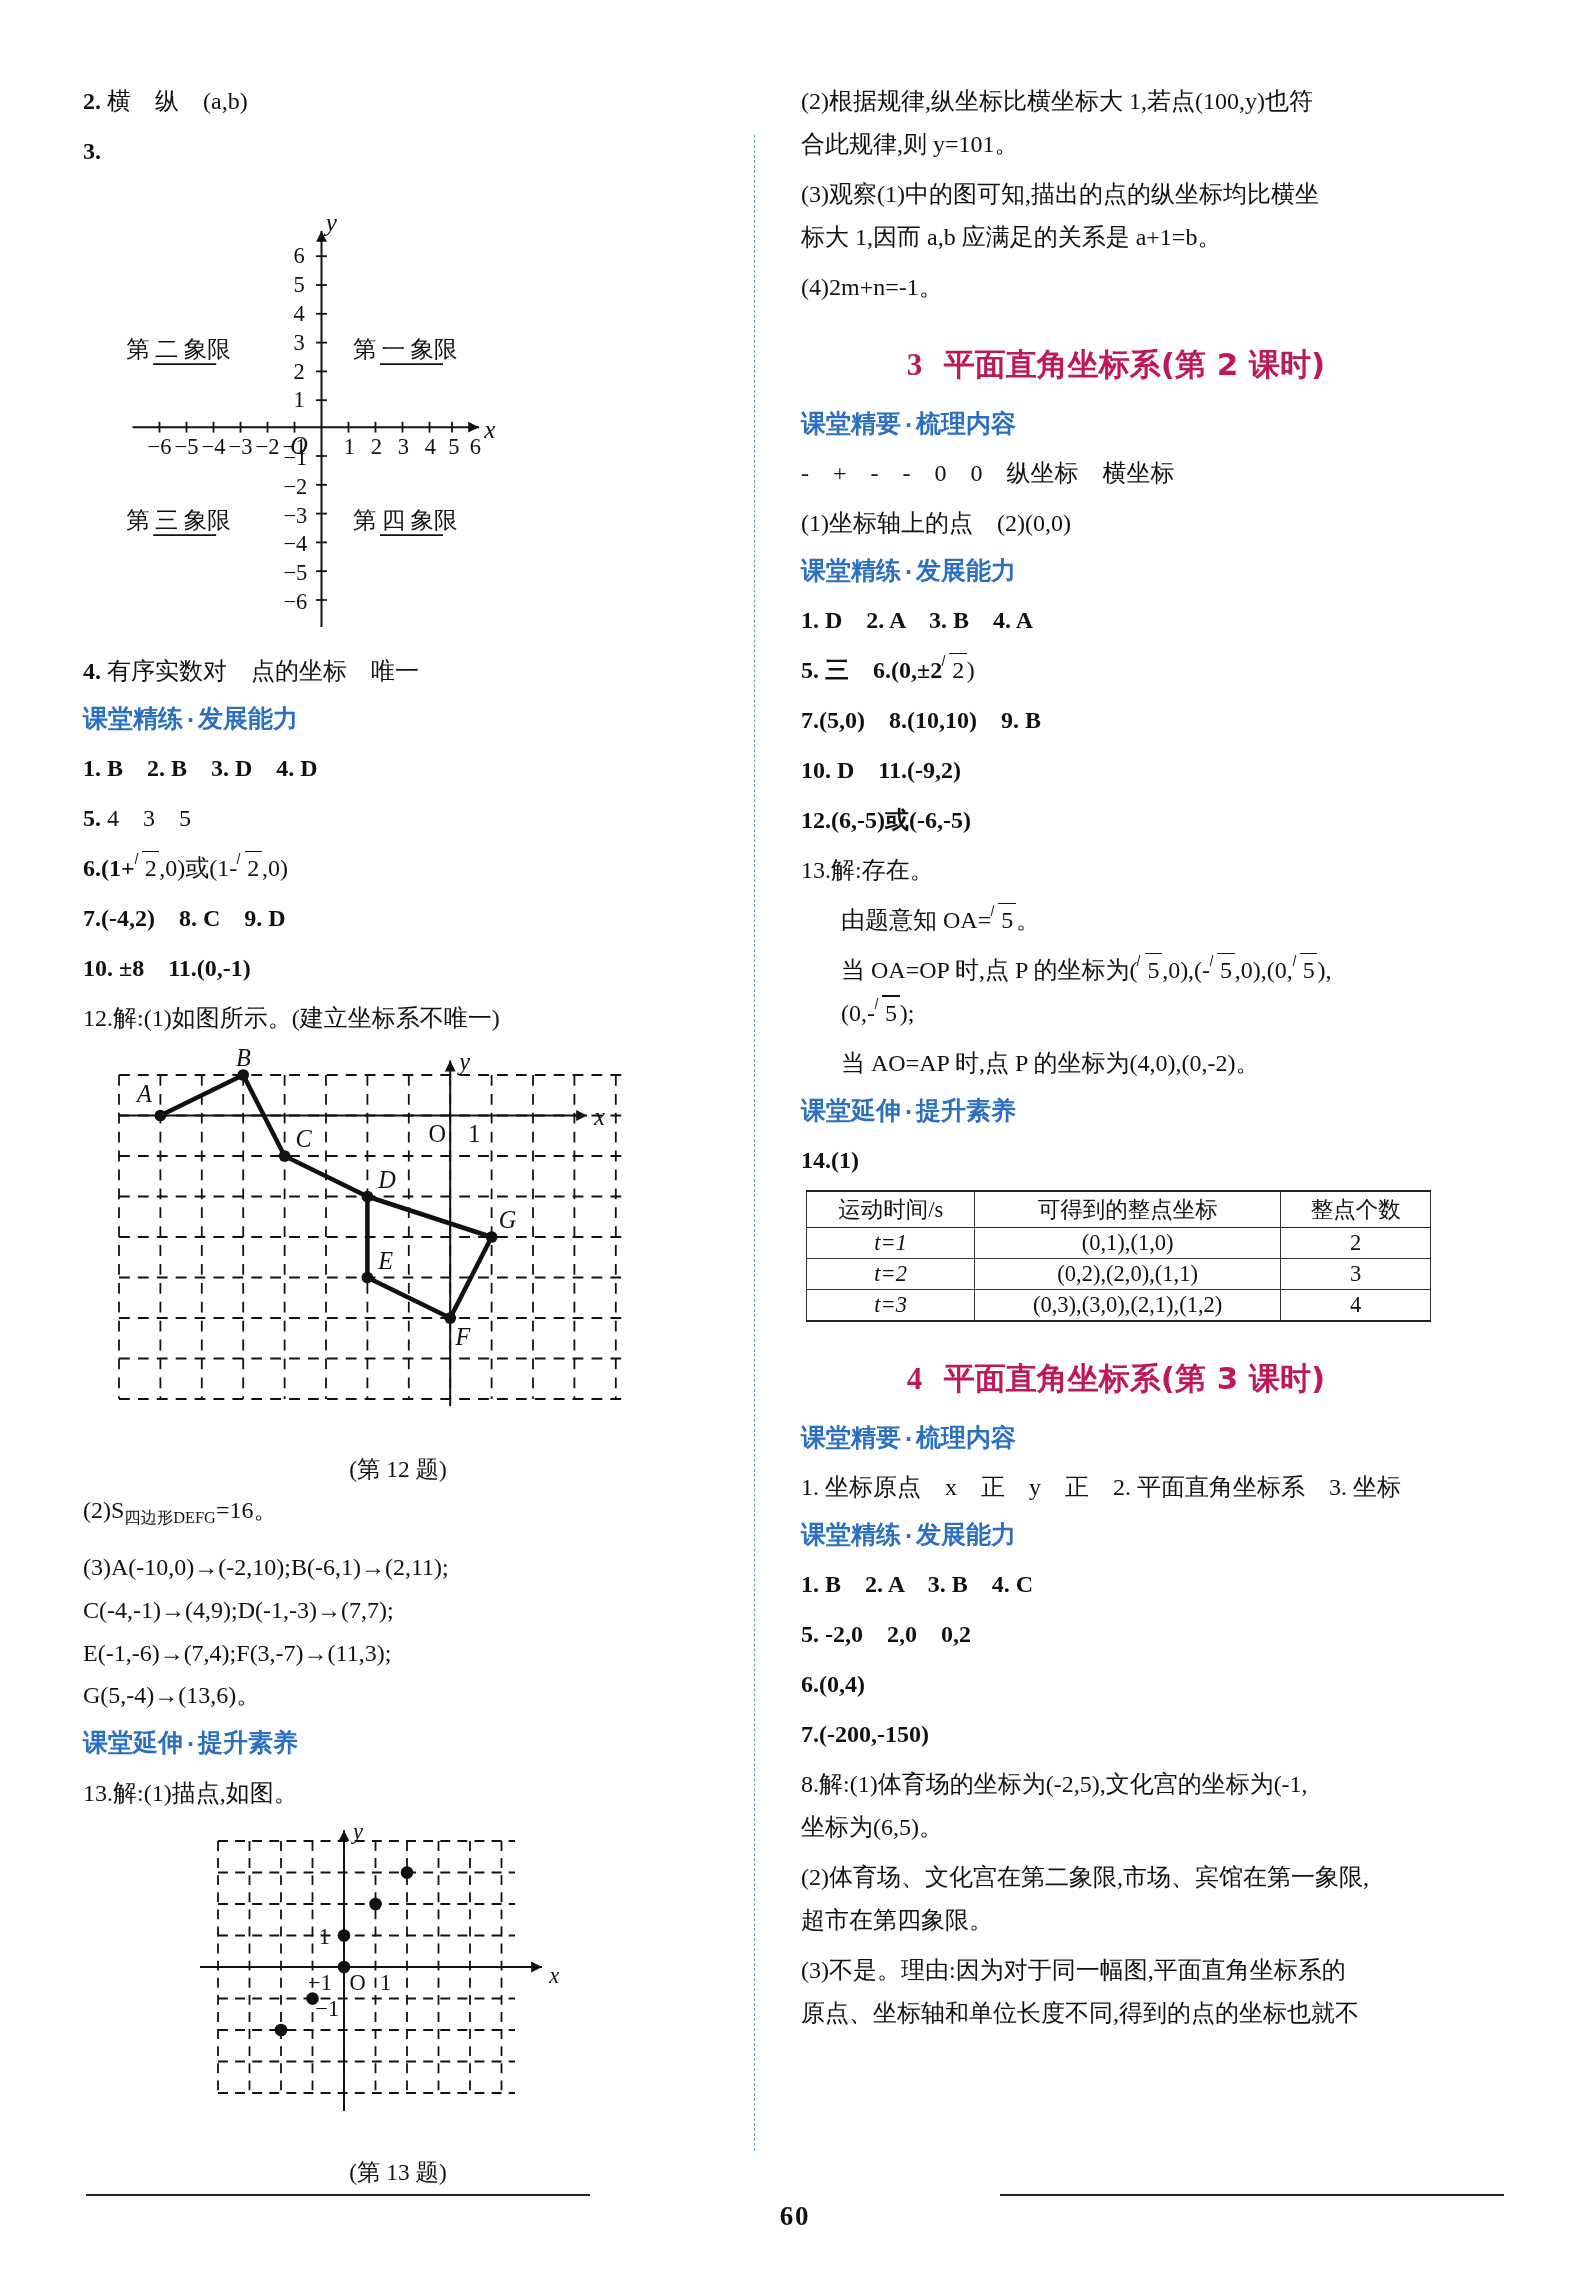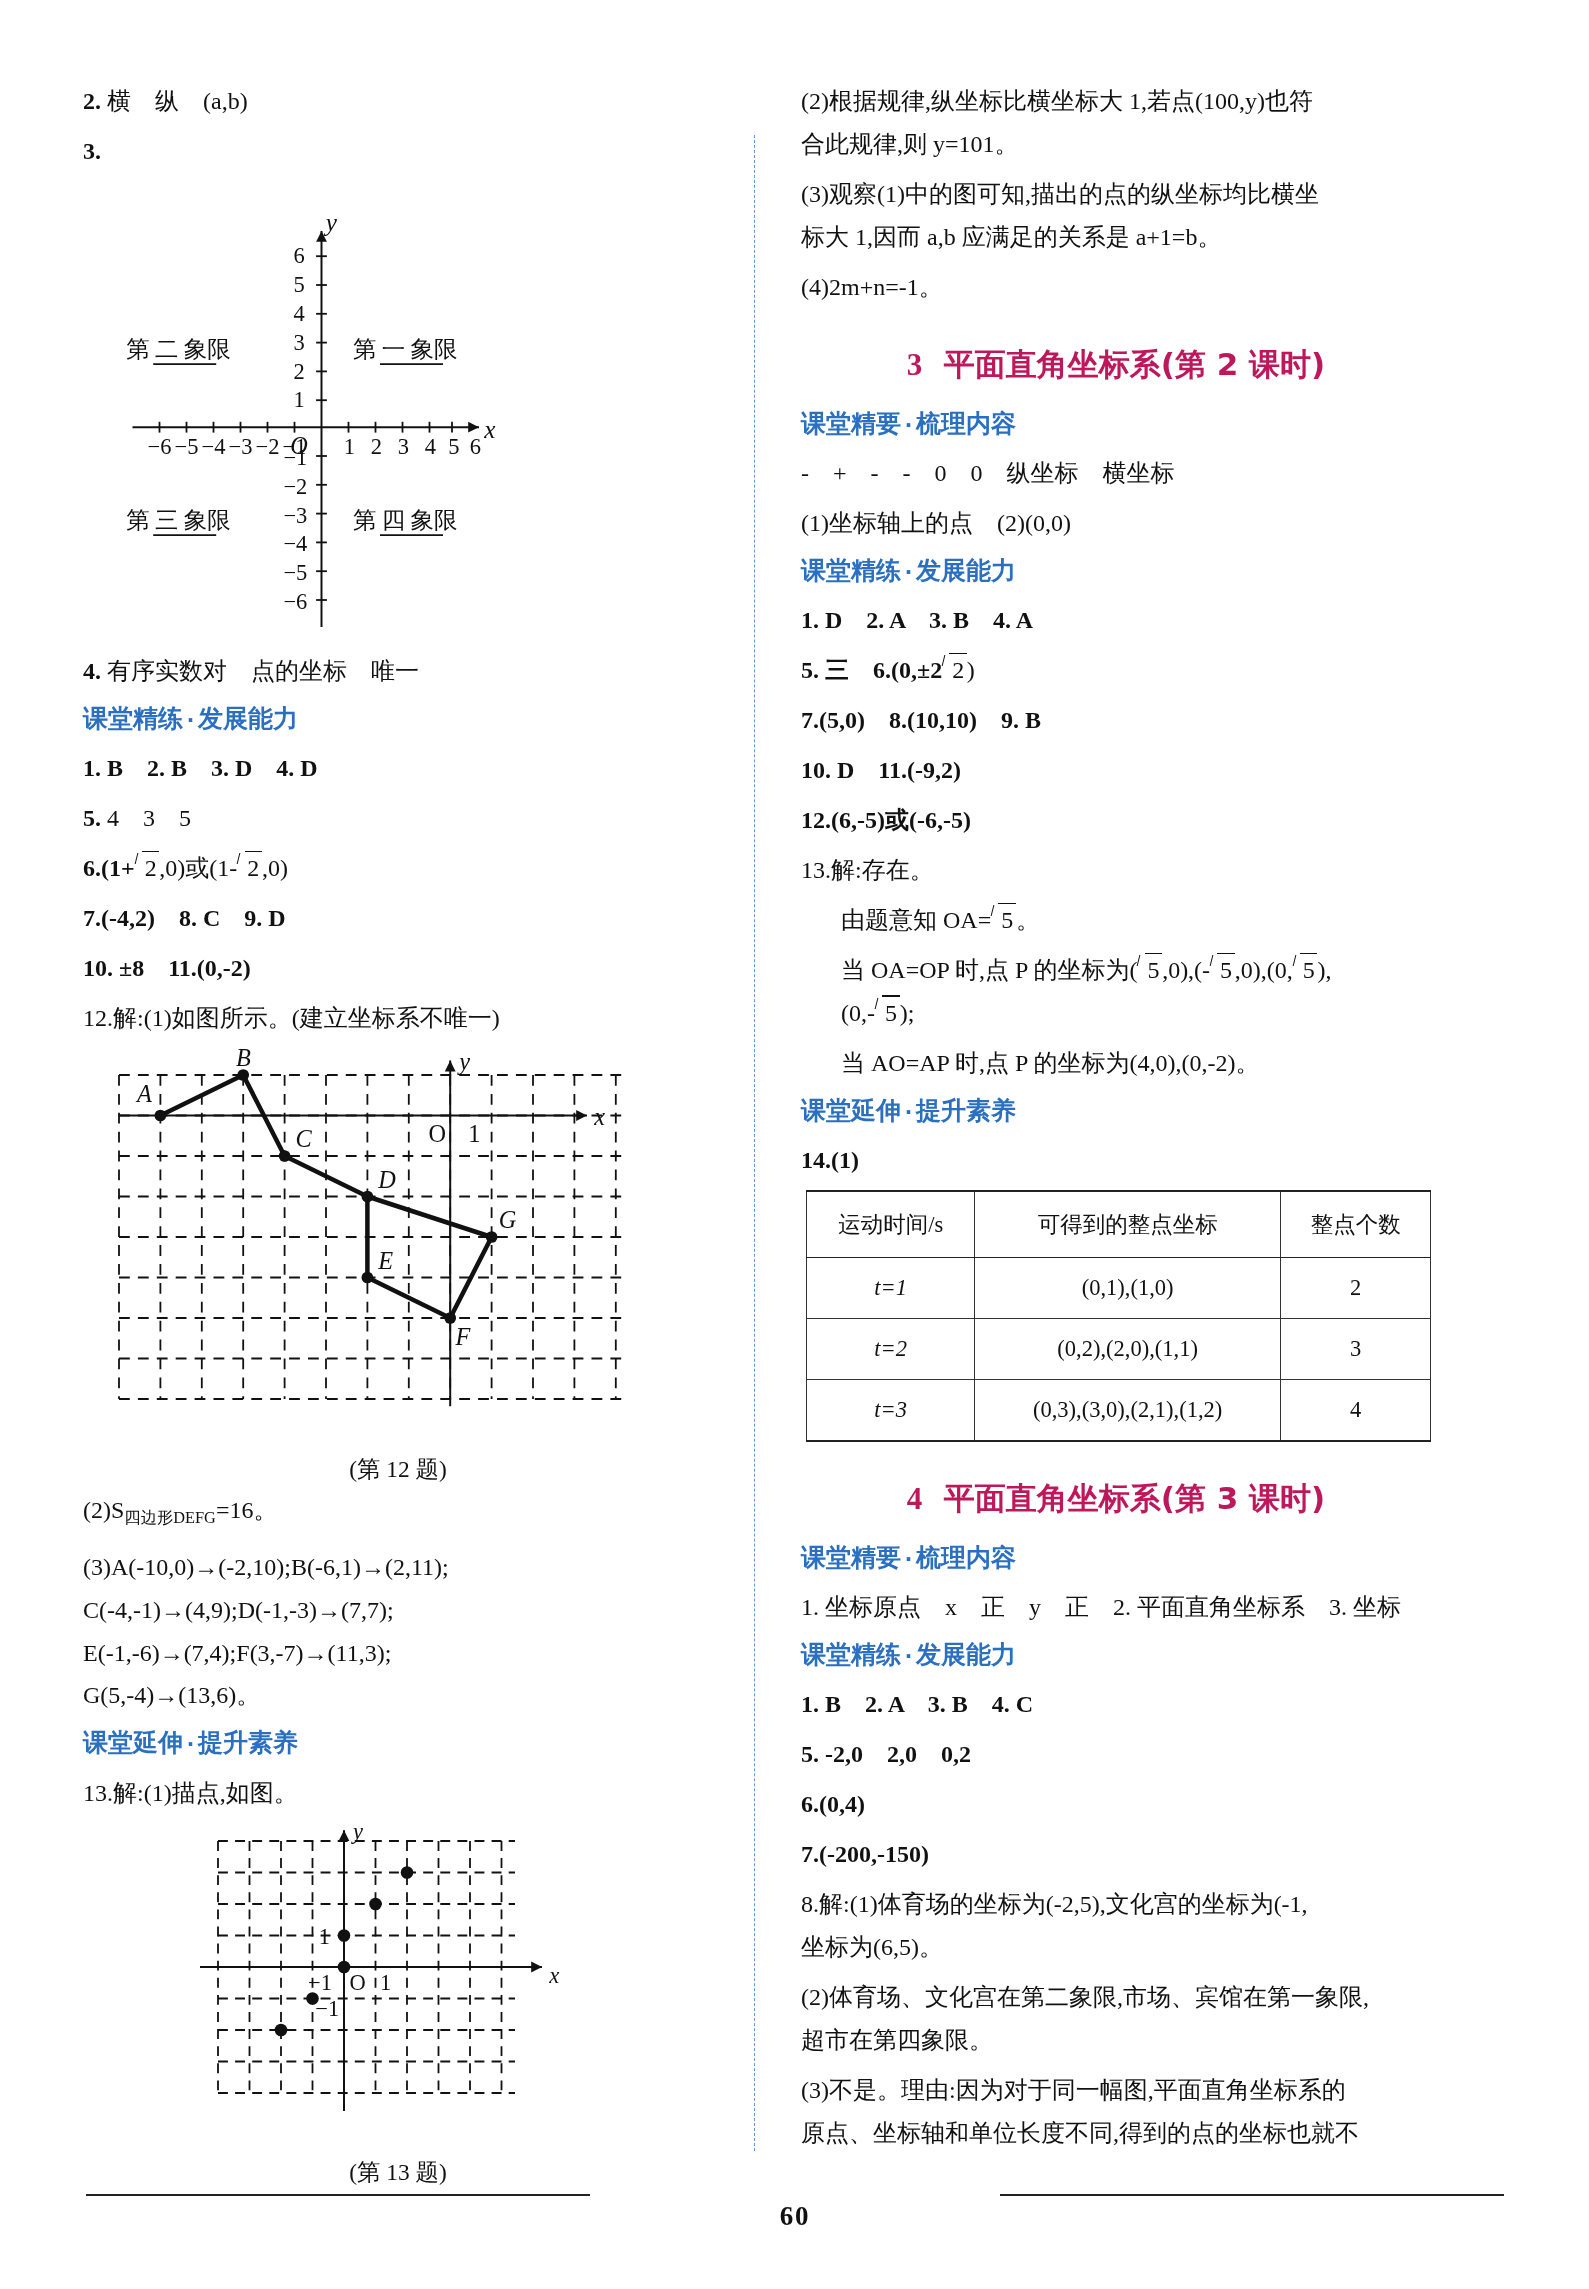--- a/index.html
+++ b/index.html
@@ -36,21 +36,21 @@
   .rad::before{
     content:"";position:absolute;left:0.9px;top:5.4px;width:7.2px;height:10.8px;
     border-left:1.4px solid #111;transform:skewX(-14deg);
   }
   .rad::after{
     content:"";position:absolute;left:7.2px;right:0;top:2.7px;height:1.4px;background:#111;
   }
   .sub{font-size:0.68em;vertical-align:-0.28em;}
   table.dt{border-collapse:collapse;margin:9px 0 12.6px 5.4px;font-size:22.5px;}
   table.dt td,table.dt th{
-    border:1.4px solid #333;padding:17px 9px;text-align:center;font-weight:normal;
+    border:1.4px solid #333;padding:2px 9px;text-align:center;font-weight:normal;
   }
   table.dt thead td{border-top:2.3px solid #222;border-bottom:1.8px solid #222;}
   table.dt tbody tr:last-child td{border-bottom:2.3px solid #222;}
   .pagenum{
     position:absolute;left:0;right:0;bottom:58px;text-align:center;
     font-size:27px;font-weight:bold;letter-spacing:1.8px;
   }
   .pagerule{
     position:absolute;bottom:94px;height:0;border-top:2.7px solid #222;
   }
@@ -170,21 +170,21 @@
     <p class="ln">
       <span class="bn">5.</span>
       <span>4　3　5</span>
     </p>
 
     <p class="ln">
       <span class="bn">6.(1+</span><span class="rad">2</span><span>,0)或(1-</span><span class="rad">2</span><span>,0)</span>
     </p>
 
     <p class="ln bn">7.(-4,2)　8. C　9. D</p>
-    <p class="ln bn">10. ±8　11.(0,-2)</p>
+    <p class="ln bn">10. ±8　11.(0,-1)</p>
     <p class="ln">12.解:(1)如图所示。(建立坐标系不唯一)</p>
 
     <div class="figwrap">
       <svg width="594" height="396" viewBox="0 0 660 440">
         <g stroke="#111" stroke-width="2" stroke-dasharray="12 9" fill="none">
           <line x1="40" y1="30" x2="600" y2="30"></line>
           <line x1="40" y1="75" x2="600" y2="75"></line>
           <line x1="40" y1="120" x2="600" y2="120"></line>
           <line x1="40" y1="165" x2="600" y2="165"></line>
           <line x1="40" y1="210" x2="600" y2="210"></line>

